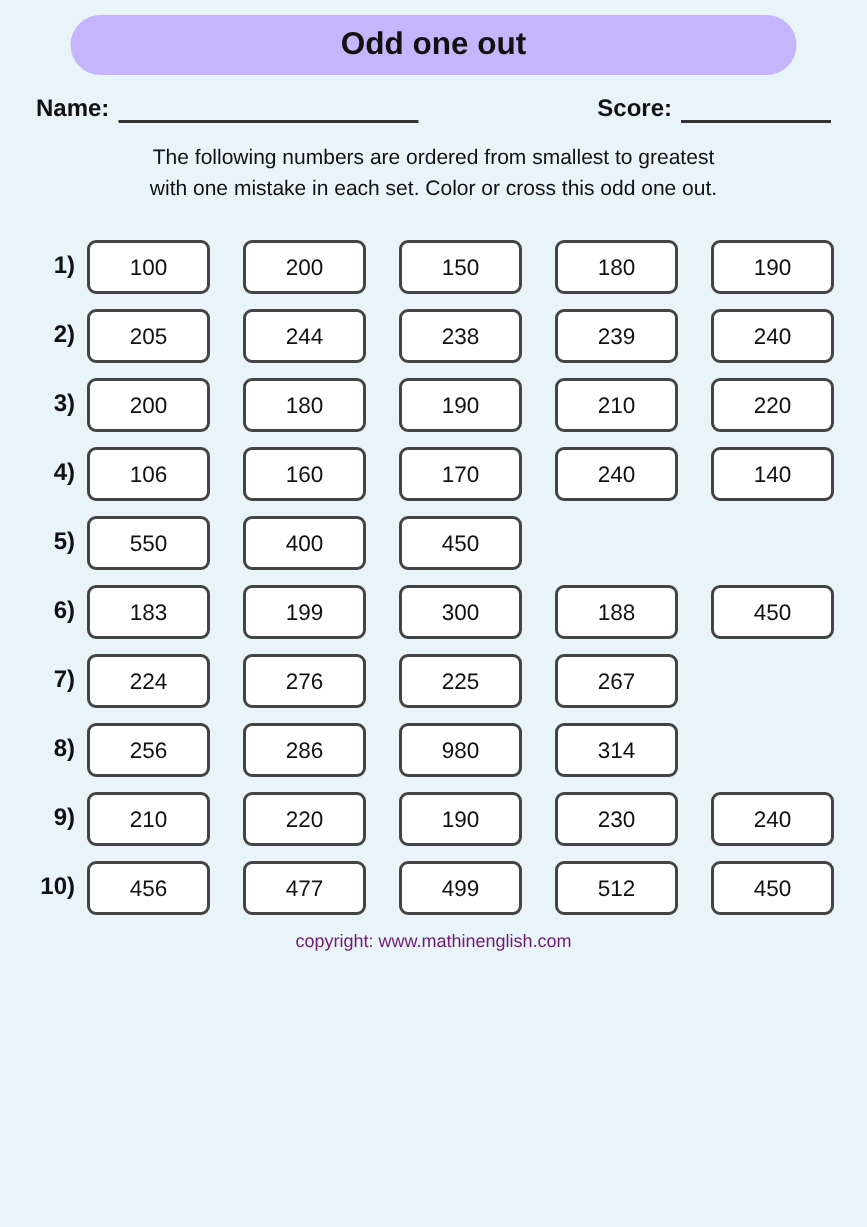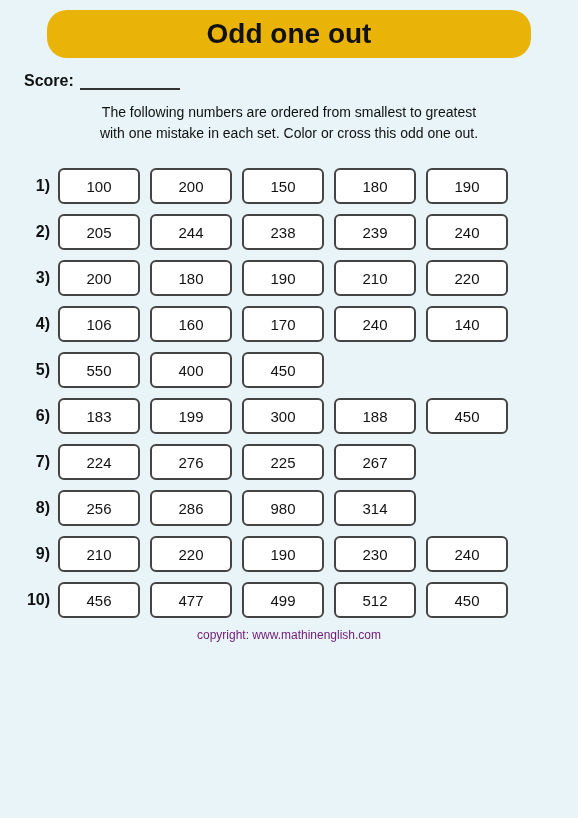--- a/index.html
+++ b/index.html
@@ -6,25 +6,25 @@
     body {
       width: 578px;
       min-height: 818px;
       background: #e8f4f8;
       font-family: Arial, sans-serif;
       font-size: 15px;
       color: #111;
       padding: 10px 20px 20px 20px;
     }
     .title-box {
-      background: #eab308;
+      background: #c4b5fd;
       border-radius: 20px;
       text-align: center;
       padding: 8px 20px;
-      font-size: 28px;
+      font-size: 21px;
       font-weight: bold;
       margin-bottom: 14px;
       width: 90%;
       margin-left: auto;
       margin-right: auto;
     }
     .name-score-row {
       display: flex;
       justify-content: space-between;
       align-items: center;
@@ -50,21 +50,21 @@
     .row-number {
       width: 38px;
       font-size: 16px;
       font-weight: bold;
       text-align: right;
       padding-right: 8px;
       flex-shrink: 0;
     }
     .numbers-group {
       display: flex;
-      gap: 10px;
+      gap: 22px;
       flex: 1;
     }
     .num-box {
       border: 2px solid #444;
       border-radius: 6px;
       width: 82px;
       height: 36px;
       display: flex;
       align-items: center;
       justify-content: center;
@@ -79,20 +79,24 @@
       margin-top: 0;
     }
   </style>
 </head>
 <body>
 
 <div class="title-box">Odd one out</div>
 
 <div class="name-score-row">
   <div class="name-label">
+    <span>Name:</span>
+    <span class="underline"></span>
+  </div>
+  <div class="name-label">
     <span>Score:</span>
     <span class="score-underline"></span>
   </div>
 </div>
 
 <div class="instructions">
   <span>The following numbers are ordered from smallest to greatest</span><br>
   <span>with one mistake in each set. Color or cross this odd one out.</span>
 </div>
 

